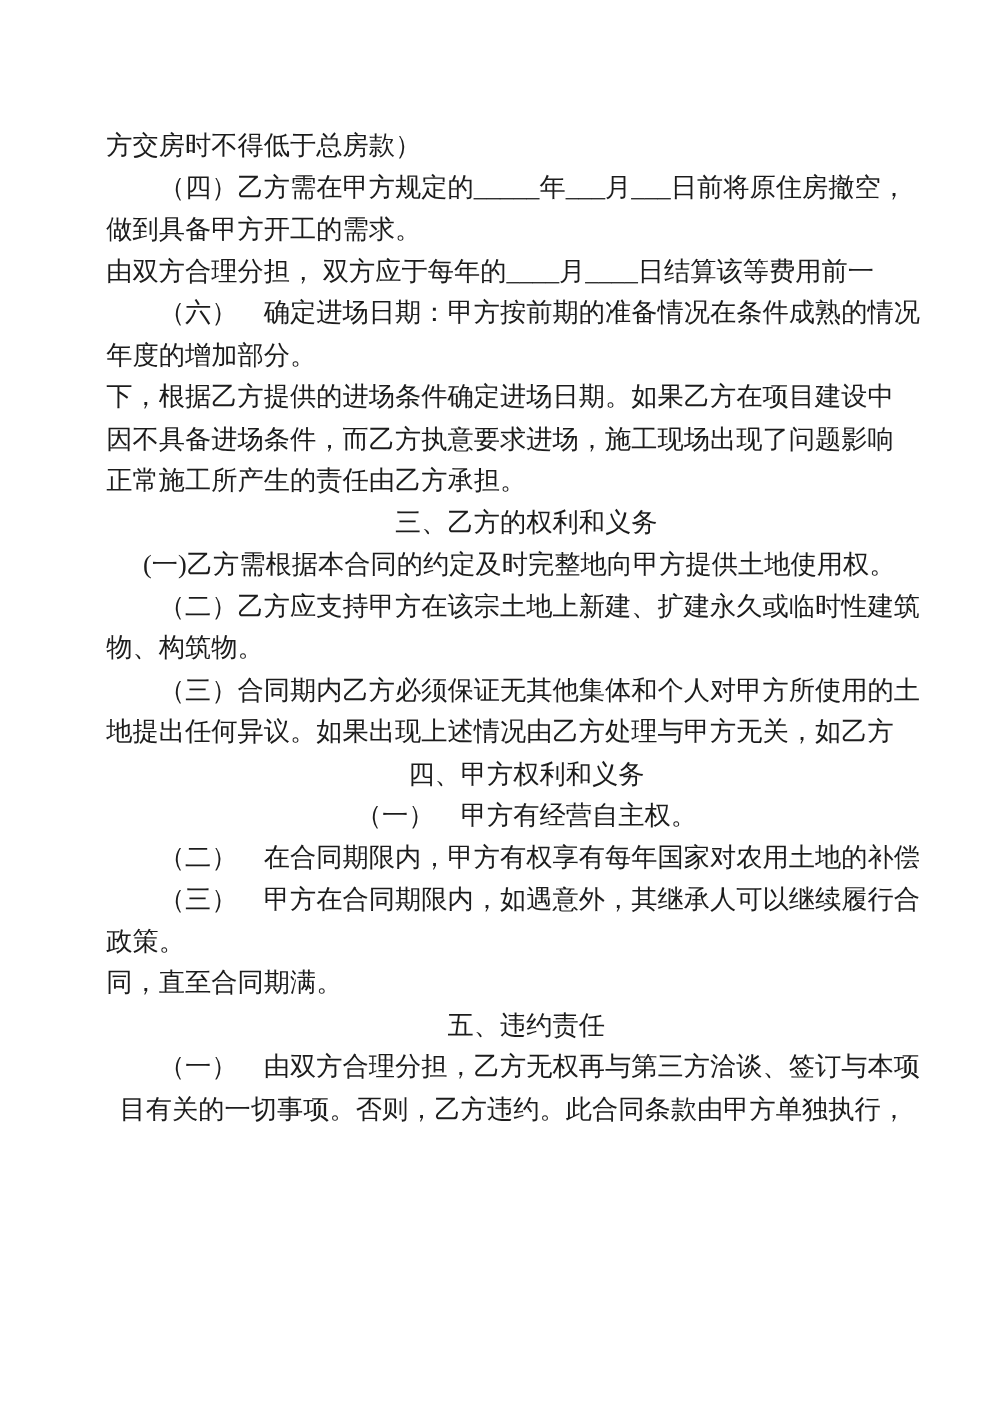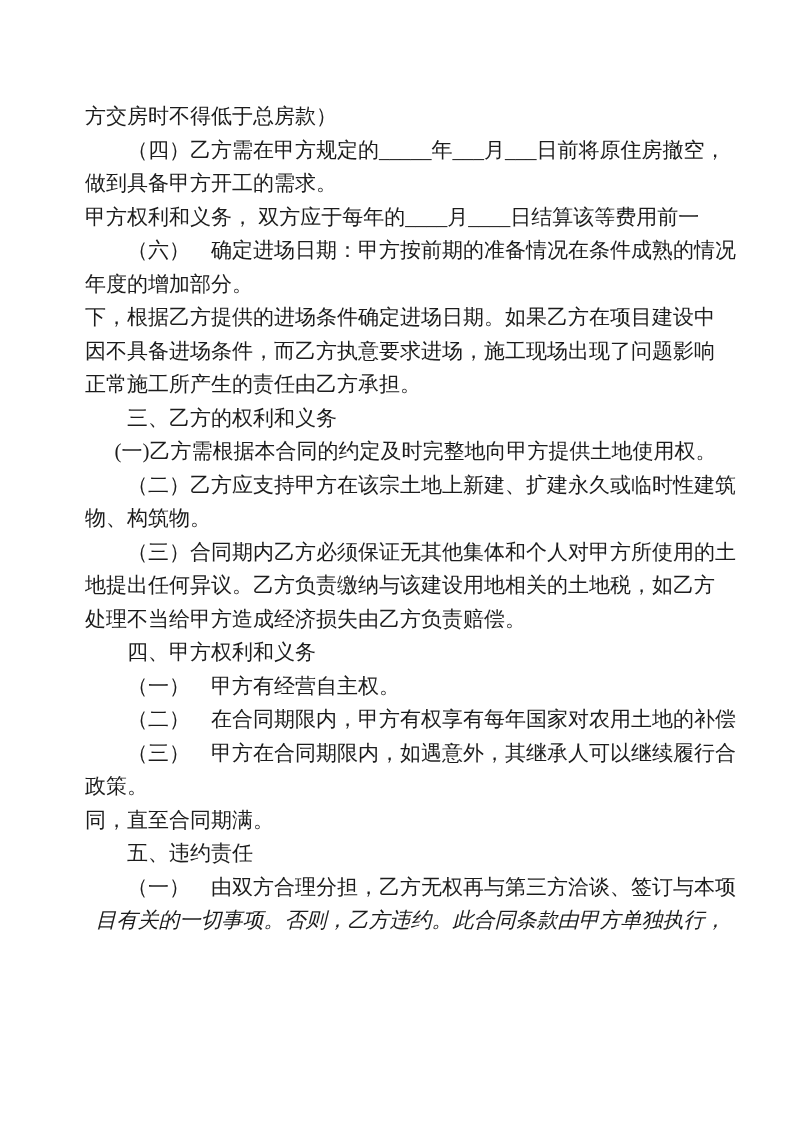--- a/index.html
+++ b/index.html
@@ -22,46 +22,45 @@
     width: 630px;
     font-size: 21px;
     line-height: 33.5px;
     color: #1c1c1c;
     text-align: left;
   }
   .line {
     white-space: pre;
     height: 33.5px;
   }
-  .ind-para  { padding-left: 2em; }    
+  .ind-para  { padding-left: 2em; text-align: center; }    
   .ind-mid   { padding-left: 1.4em; }  
-  .ind-small { padding-left: 0.5em; font-style: italic; }  
+  .ind-small { padding-left: 0.5em; }  
   .ind-none  { padding-left: 0; }
 </style>
 </head>
 <body>
 
 <div class="page">
   <div class="doc-body">
       <div class="line ind-none">方交房时不得低于总房款）</div>
       <div class="line ind-para">（四）乙方需在甲方规定的_____年___月___日前将原住房撤空，</div>
       <div class="line ind-none">做到具备甲方开工的需求。</div>
-      <div class="line ind-none">甲方权利和义务， 双方应于每年的____月____日结算该等费用前一</div>
+      <div class="line ind-none">由双方合理分担， 双方应于每年的____月____日结算该等费用前一</div>
       <div class="line ind-para">（六）　确定进场日期：甲方按前期的准备情况在条件成熟的情况</div>
       <div class="line ind-none">年度的增加部分。</div>
       <div class="line ind-none">下，根据乙方提供的进场条件确定进场日期。如果乙方在项目建设中</div>
       <div class="line ind-none">因不具备进场条件，而乙方执意要求进场，施工现场出现了问题影响</div>
       <div class="line ind-none">正常施工所产生的责任由乙方承担。</div>
       <div class="line ind-para">三、乙方的权利和义务</div>
       <div class="line ind-mid">(一)乙方需根据本合同的约定及时完整地向甲方提供土地使用权。</div>
       <div class="line ind-para">（二）乙方应支持甲方在该宗土地上新建、扩建永久或临时性建筑</div>
       <div class="line ind-none">物、构筑物。</div>
       <div class="line ind-para">（三）合同期内乙方必须保证无其他集体和个人对甲方所使用的土</div>
-      <div class="line ind-none">地提出任何异议。乙方负责缴纳与该建设用地相关的土地税，如乙方</div>
-      <div class="line ind-none">处理不当给甲方造成经济损失由乙方负责赔偿。</div>
+      <div class="line ind-none">地提出任何异议。如果出现上述情况由乙方处理与甲方无关，如乙方</div>
       <div class="line ind-para">四、甲方权利和义务</div>
       <div class="line ind-para">（一）　甲方有经营自主权。</div>
       <div class="line ind-para">（二）　在合同期限内，甲方有权享有每年国家对农用土地的补偿</div>
       <div class="line ind-para">（三）　甲方在合同期限内，如遇意外，其继承人可以继续履行合</div>
       <div class="line ind-none">政策。</div>
       <div class="line ind-none">同，直至合同期满。</div>
       <div class="line ind-para">五、违约责任</div>
       <div class="line ind-para">（一）　由双方合理分担，乙方无权再与第三方洽谈、签订与本项</div>
       <div class="line ind-small">目有关的一切事项。否则，乙方违约。此合同条款由甲方单独执行，</div>
     </div>

